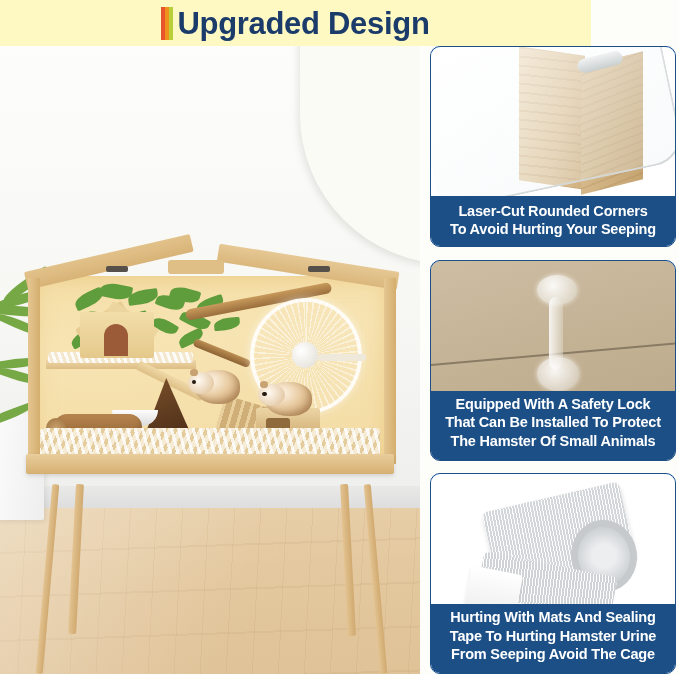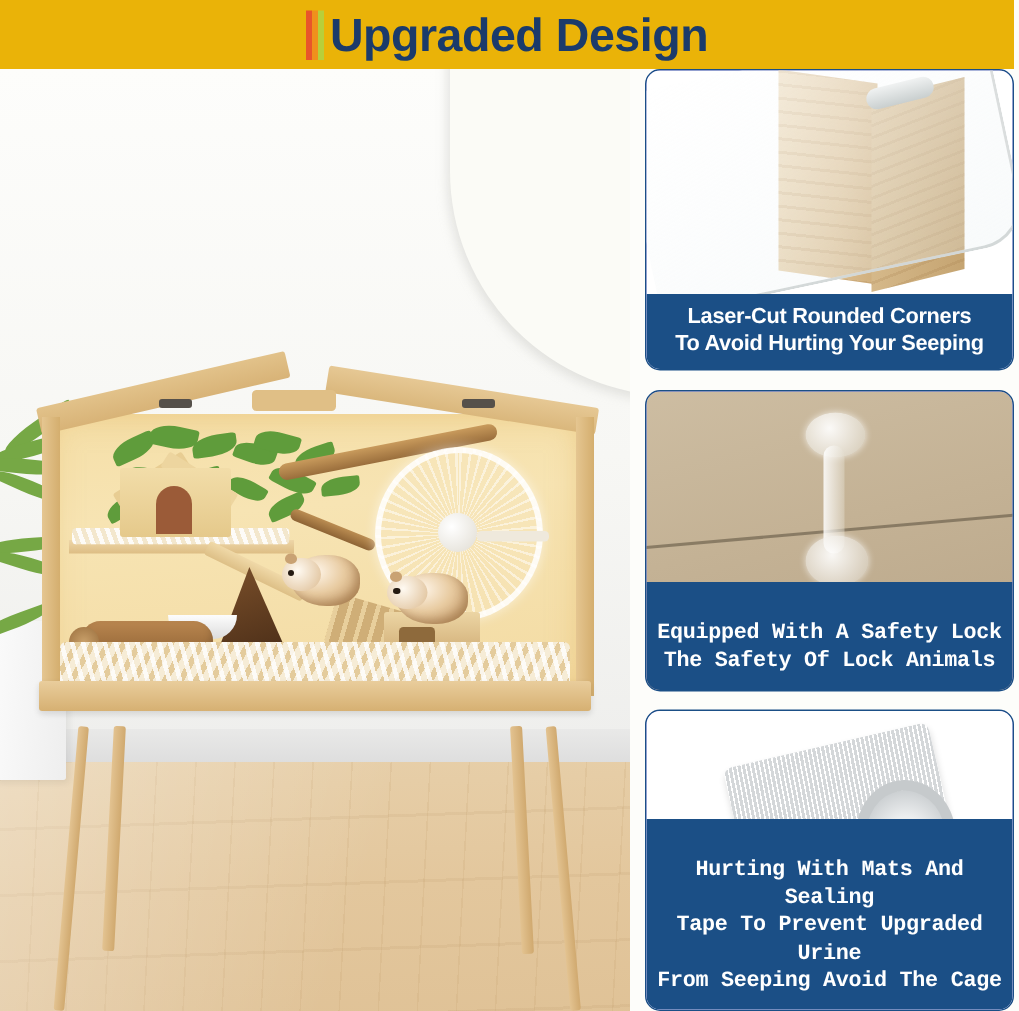--- a/index.html
+++ b/index.html
@@ -5,23 +5,23 @@
   * { margin:0; padding:0; box-sizing:border-box; }
   html,body{ background:#ffffff; }
   body{
     width:679px; height:674px; position:relative; overflow:hidden;
     font-family:"Liberation Sans", sans-serif;
     background:#fdfdfa;
   }
 
   
   .header{
-    position:absolute; left:0; top:0; width:676px; height:46px;
+    position:absolute; left:0; top:0; width:591px; height:46px;
     display:flex; align-items:center; justify-content:center;
-    background:#eab308;
+    background:#fef9c3;
   }
   .title-wrap{ display:flex; align-items:center; height:36px; }
   .bars{ display:flex; height:33px; margin-right:4px; }
   .bar{ width:4px; height:100%; }
   .bar.b1{ background:#e8552a; }
   .bar.b2{ background:#f0901c; }
   .bar.b3{ background:#b8cf3a; }
   .title-text{
     font-size:31px; font-weight:bold; color:#1b3b6b;
     letter-spacing:-0.3px; line-height:1; white-space:nowrap;
@@ -257,31 +257,31 @@
   }
 
   
   .panels{
     position:absolute; left:430px; top:46px; width:246px; height:628px;
     display:flex; flex-direction:column; justify-content:space-between;
   }
   .panel{
     position:relative; width:246px; height:201px;
     border:1.5px solid #1b4f86; border-radius:10px;
-    overflow:hidden; background:#c4b5fd;
+    overflow:hidden; background:#3b82f6;
   }
   .panel-img{ position:absolute; left:0; top:0; width:100%; height:100%; }
   .caption{
     position:absolute; left:0; bottom:0; width:100%;
     background:#1b4f86; color:#ffffff;
     font-weight:bold; font-size:14.5px; line-height:1.28;
     text-align:center; padding:6px 4px 7px;
     letter-spacing:-0.2px;
   }
-  .caption.two{ padding:25px 4px 9px;font-family:Liberation Mono, monospace; }
+  .caption.two{ padding:4px 4px 9px; }
 
   
   .p1-bg{ background:#ffffff; }
   .p1-wood{
     position:absolute; left:88px; top:4px; width:66px; height:134px;
     background:
       repeating-linear-gradient(178deg, rgba(170,130,78,0.22) 0 2px, rgba(0,0,0,0) 2px 9px),
       linear-gradient(95deg,#e9d3ad 0%,#ddc093 60%,#cfae7c 100%);
     transform:skewY(8deg);
   }
@@ -500,31 +500,32 @@
     <div class="panel-img p2-bg">
       <div class="p2-line"></div>
       <div class="p2-lock">
         <div class="p2-knobT"></div>
         <div class="p2-stem"></div>
         <div class="p2-knobB"></div>
       </div>
     </div>
     <div class="caption two">
       <div>Equipped With A Safety Lock</div>
-      <div>The Safety Of Lock Animals</div>
+      <div>That Can Be Installed To Protect</div>
+      <div>The Hamster Of Small Animals</div>
     </div>
   </div>
 
   <div class="panel">
     <div class="panel-img p3-bg">
       <div class="p3-roll"></div>
       <div class="p3-coil"></div>
       <div class="p3-tail"></div>
       <div class="p3-white"></div>
     </div>
     <div class="caption two">
       <div>Hurting With Mats And Sealing</div>
-      <div>Tape To Prevent Upgraded Urine</div>
+      <div>Tape To Hurting Hamster Urine</div>
       <div>From Seeping Avoid The Cage</div>
     </div>
   </div>
 
 </div>
 
 </body></html>

